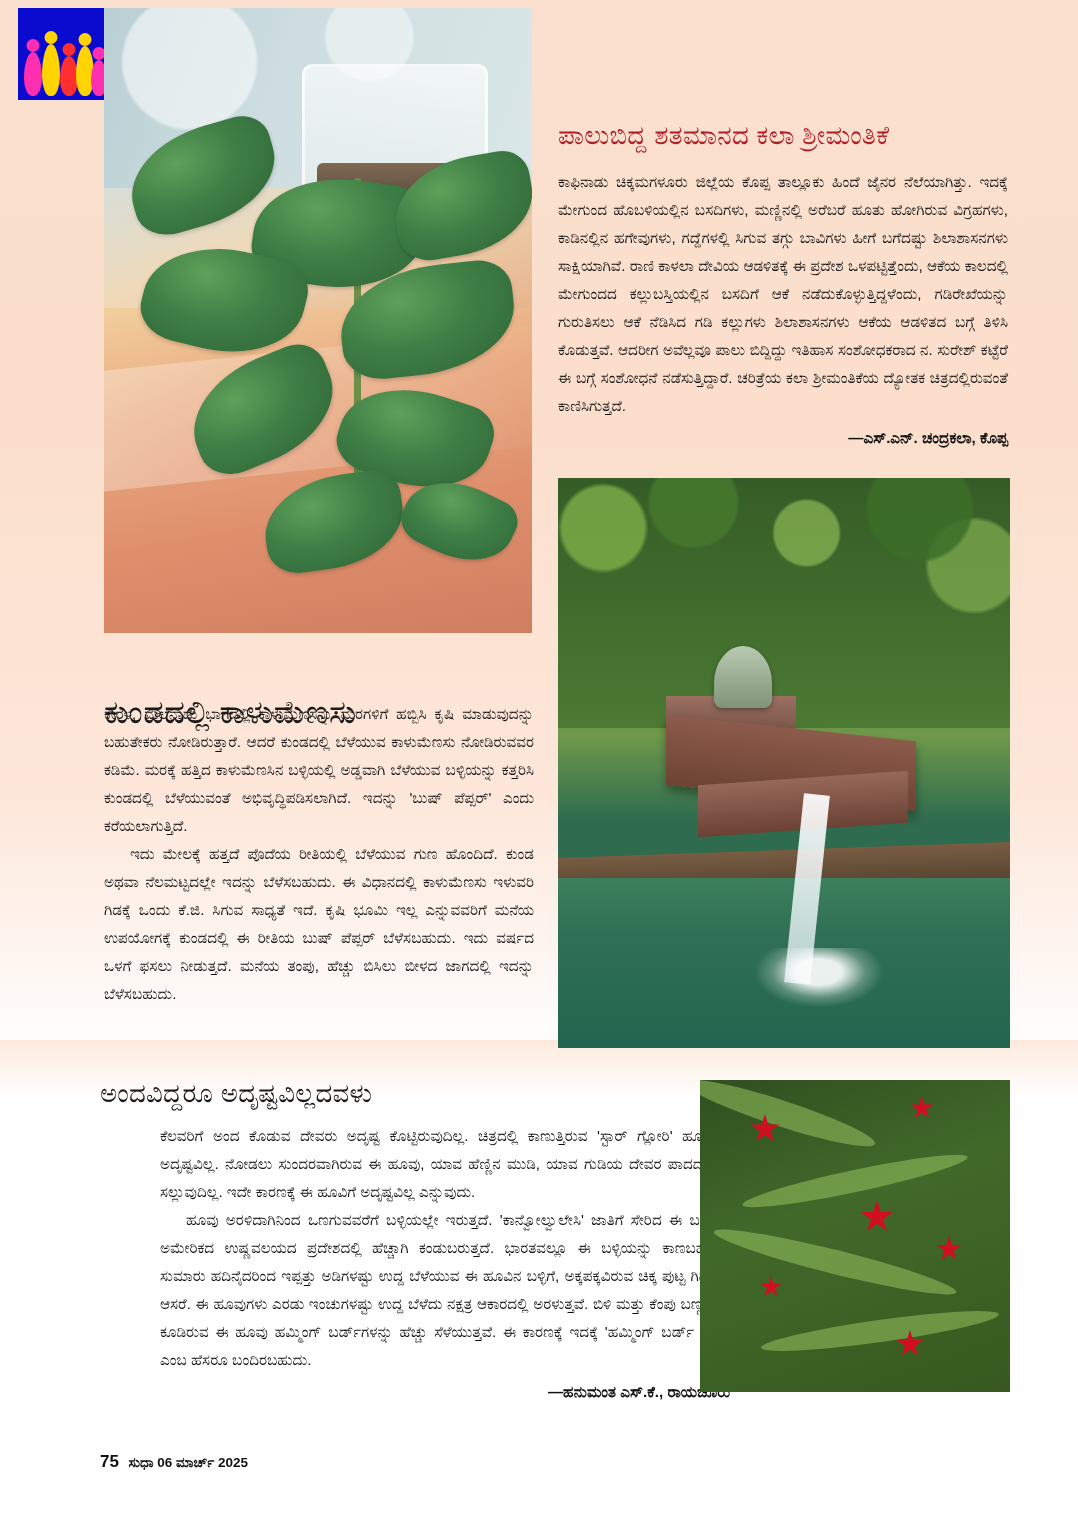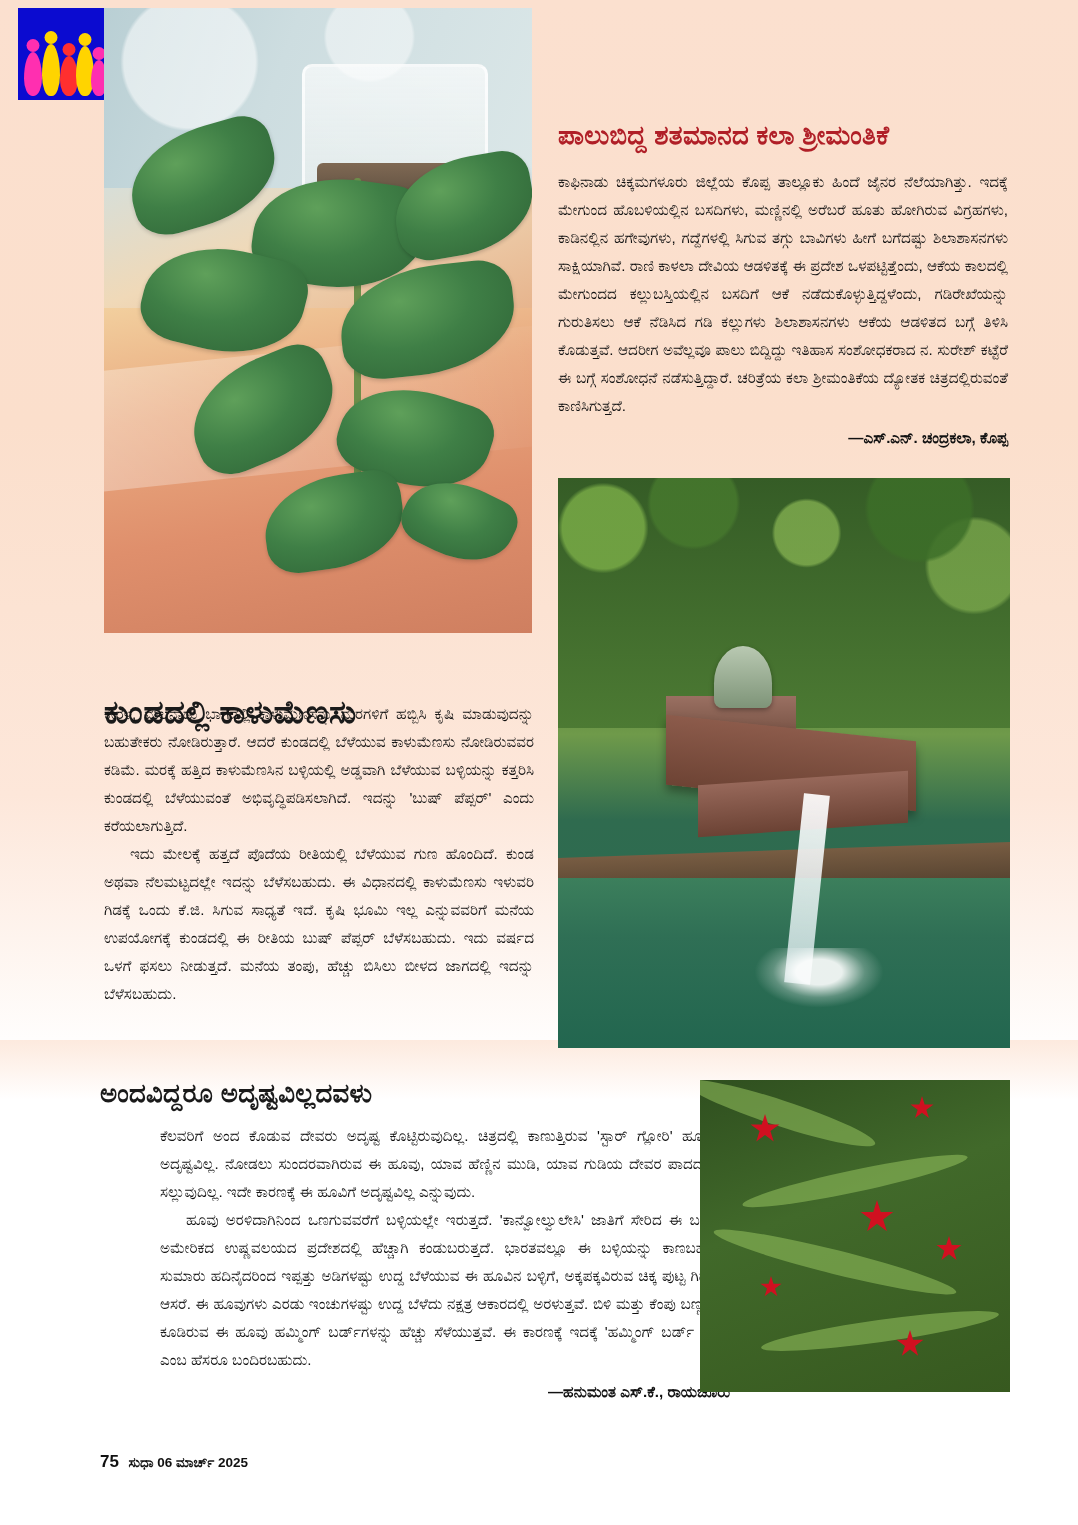--- a/index.html
+++ b/index.html
@@ -74,21 +74,21 @@
   .leaf{
     position:absolute;
     background:radial-gradient(ellipse at 35% 30%, #5fa05a 0%, #3f7f46 45%, #2e6336 100%);
     border-radius:60% 20% 58% 24%/60% 28% 58% 30%;
     box-shadow:0 2px 4px rgba(0,0,0,.18);
   }
   .stem{position:absolute;background:#6c8f4a;border-radius:3px;}
 
   
   .kn-head{
-    font-weight:bold;color:#1a1a1a;
+    font-weight:normal;color:#1a1a1a;
   }
   .head-kunda{
     position:absolute;left:104px;top:650px;width:430px;
     font-size:32px;letter-spacing:.5px;margin-top:44px;
   }
   .head-palubidda{
     position:absolute;left:558px;top:120px;width:450px;
     font-size:26px;color:#b01f27;letter-spacing:.3px;
   }
   .head-andaviddaru{

